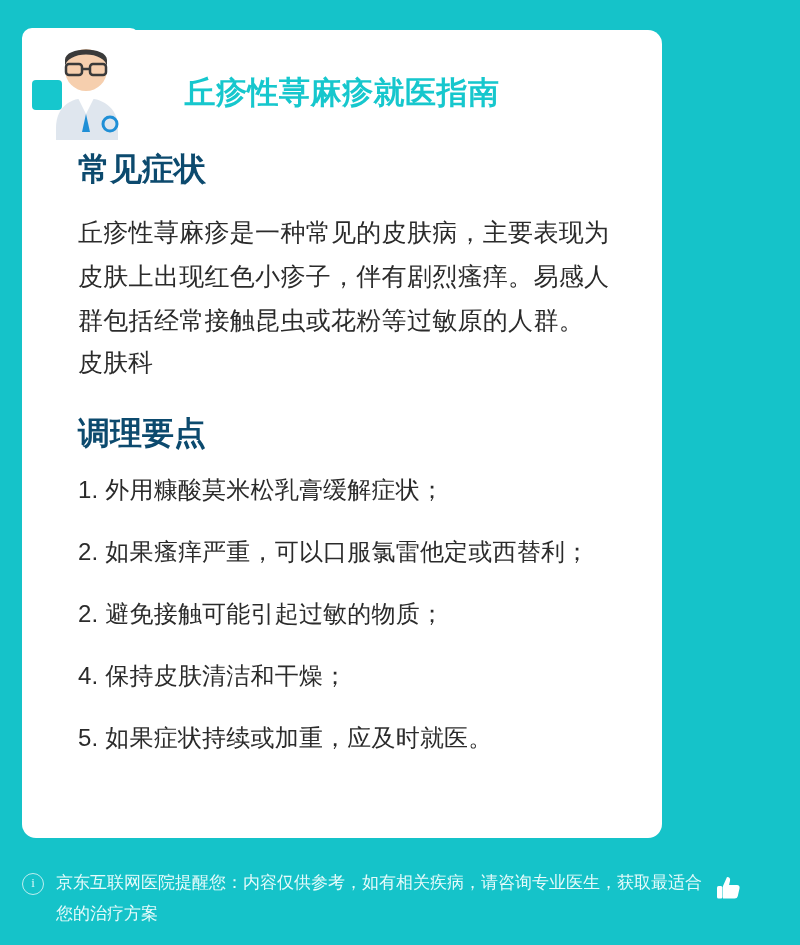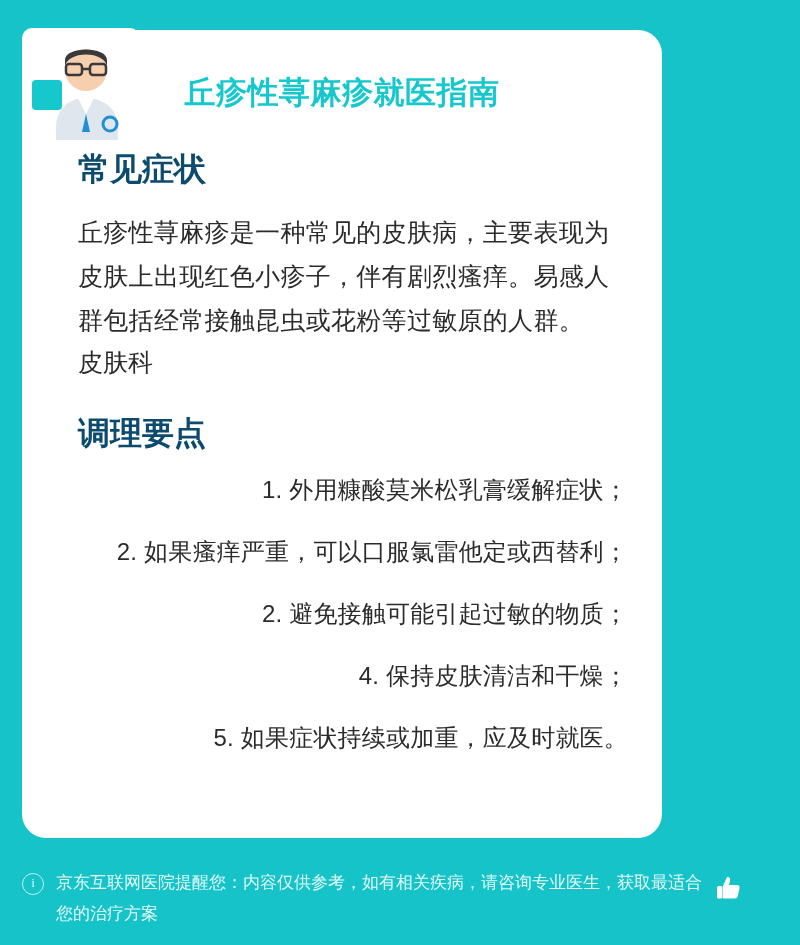--- a/index.html
+++ b/index.html
@@ -16,21 +16,21 @@
   .page {
     position: relative;
     width: 800px;
     height: 945px;
     box-sizing: border-box;
     padding: 30px 22px 0 22px;
   }
   .card {
     position: relative;
     background: #ffffff;
-    border-radius: 24px;
+    border-radius: 14px;
     padding: 28px 34px 34px 34px;
     box-sizing: border-box;
     width: 640px;
     min-height: 808px;
   }
   
   .avatar {
     position: absolute;
     left: 0px;
     top: -2px;
@@ -68,21 +68,20 @@
     list-style: none;
     margin: 18px 0 0 0;
     padding: 0;
   }
   ol.tips li {
     font-size: 24px;
     color: #2b2b2b;
     margin: 0 0 30px 22px;
     line-height: 32px;
     letter-spacing: 0.2px;
-    text-align: right;
   }
   .footer {
     position: absolute;
     left: 22px;
     right: 22px;
     bottom: 16px;
     display: flex;
     align-items: flex-start;
     color: #e6fbfb;
     font-size: 17px;

